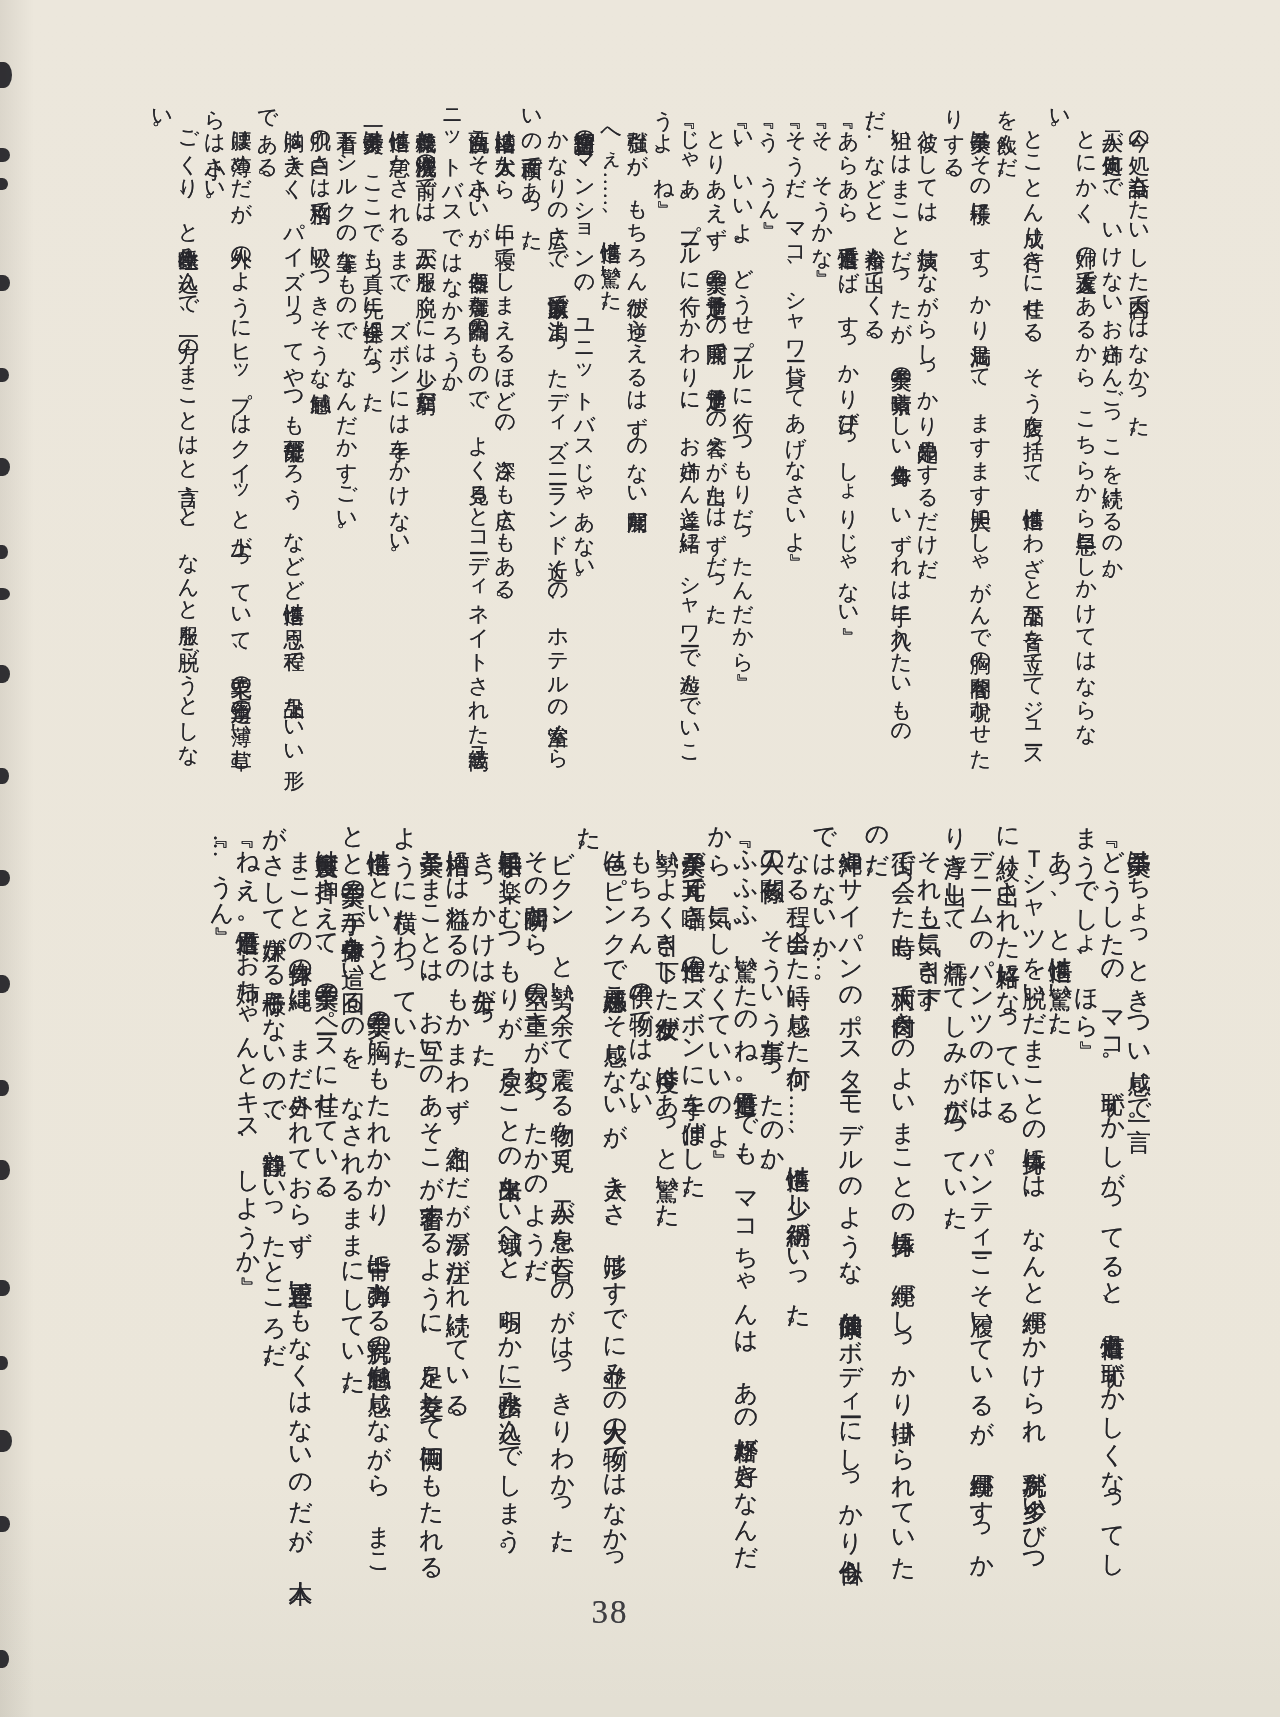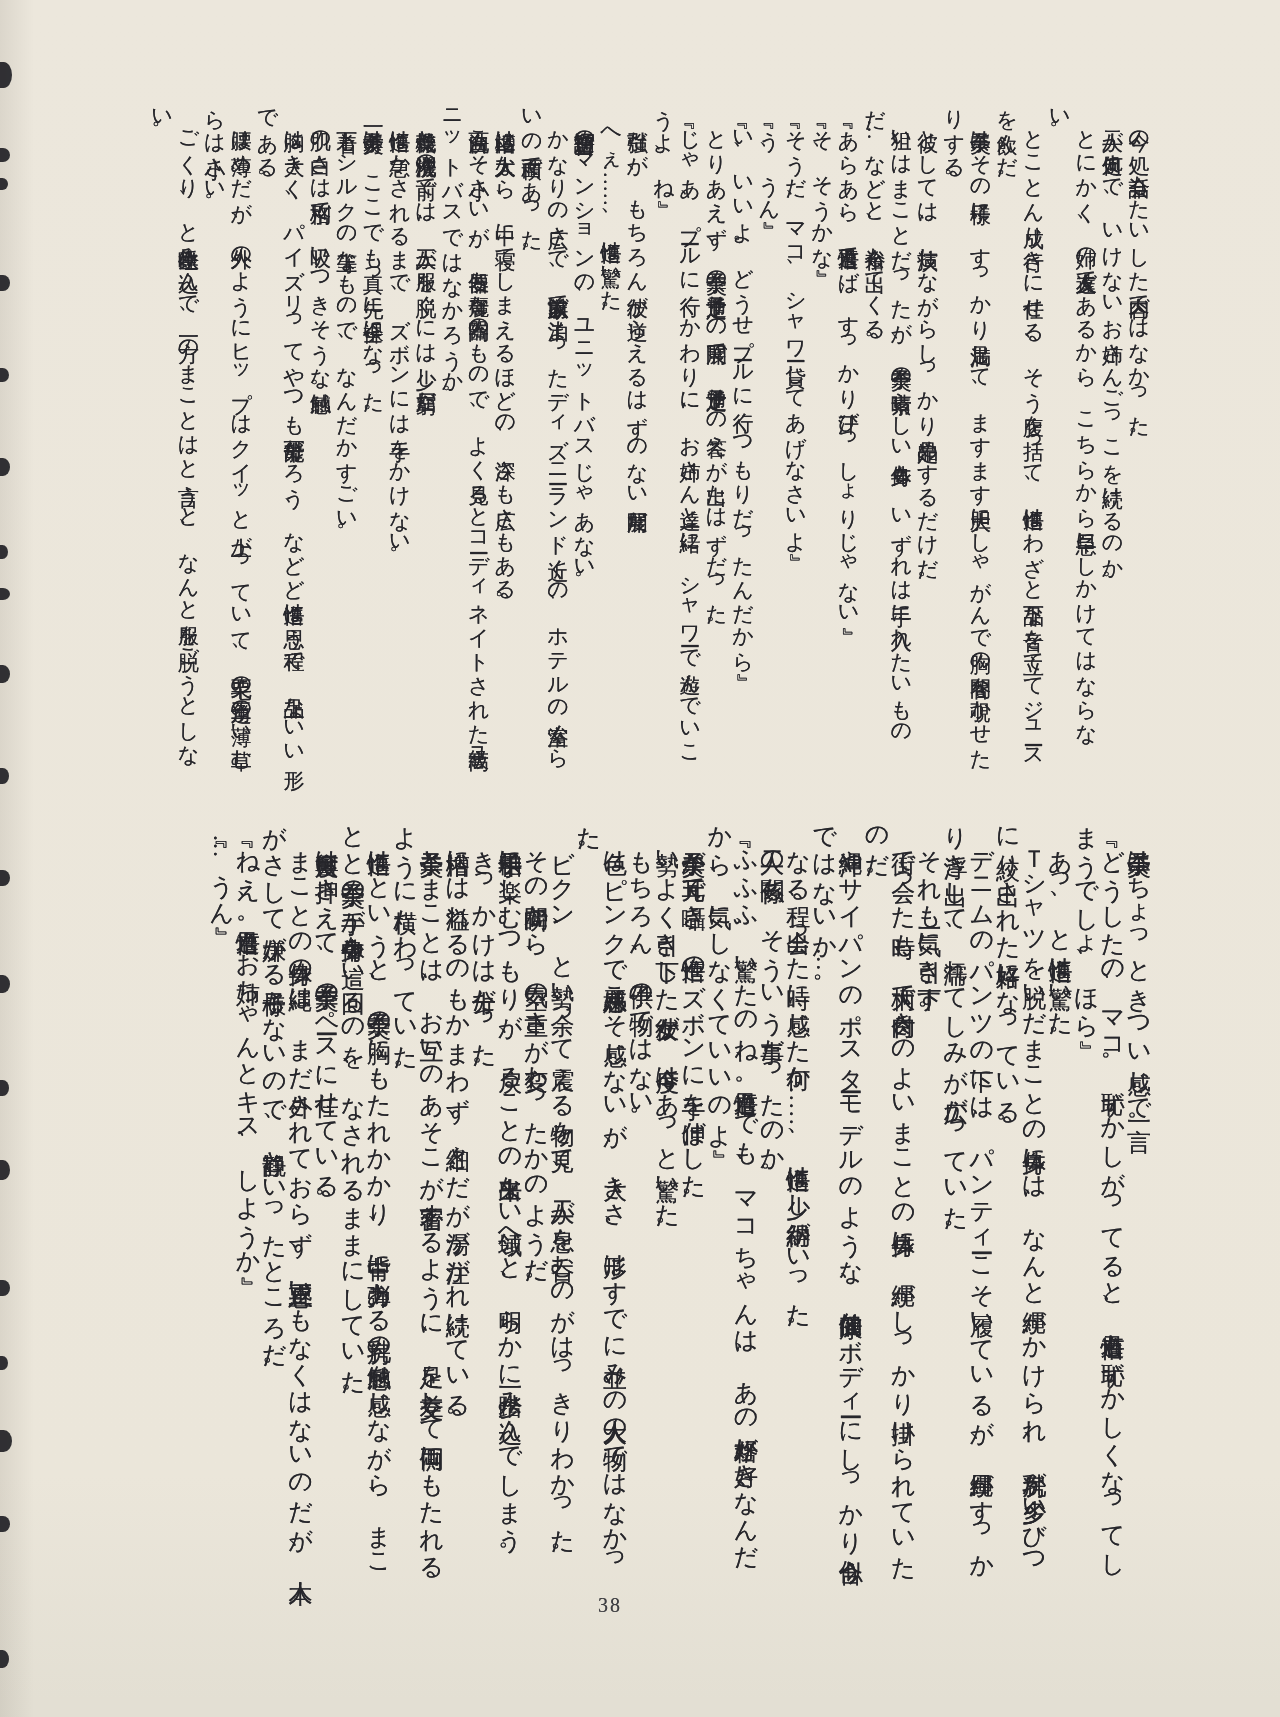--- a/index.html
+++ b/index.html
@@ -63,21 +63,21 @@
     height: 772px;
     font-size: 24px;
     line-height: 26.2px;
   }
   .page-number {
     position: absolute;
     top: 1594px;
     left: 560px;
     width: 100px;
     text-align: center;
-    font-size: 20px;
+    font-size: 33px;
     letter-spacing: 2px;
     color: #3e3e42;
     text-shadow: 0 0 0.5px rgba(62,62,66,0.7);
   }
 </style>
 </head>
 <body>
 
 <div class="page">
 

